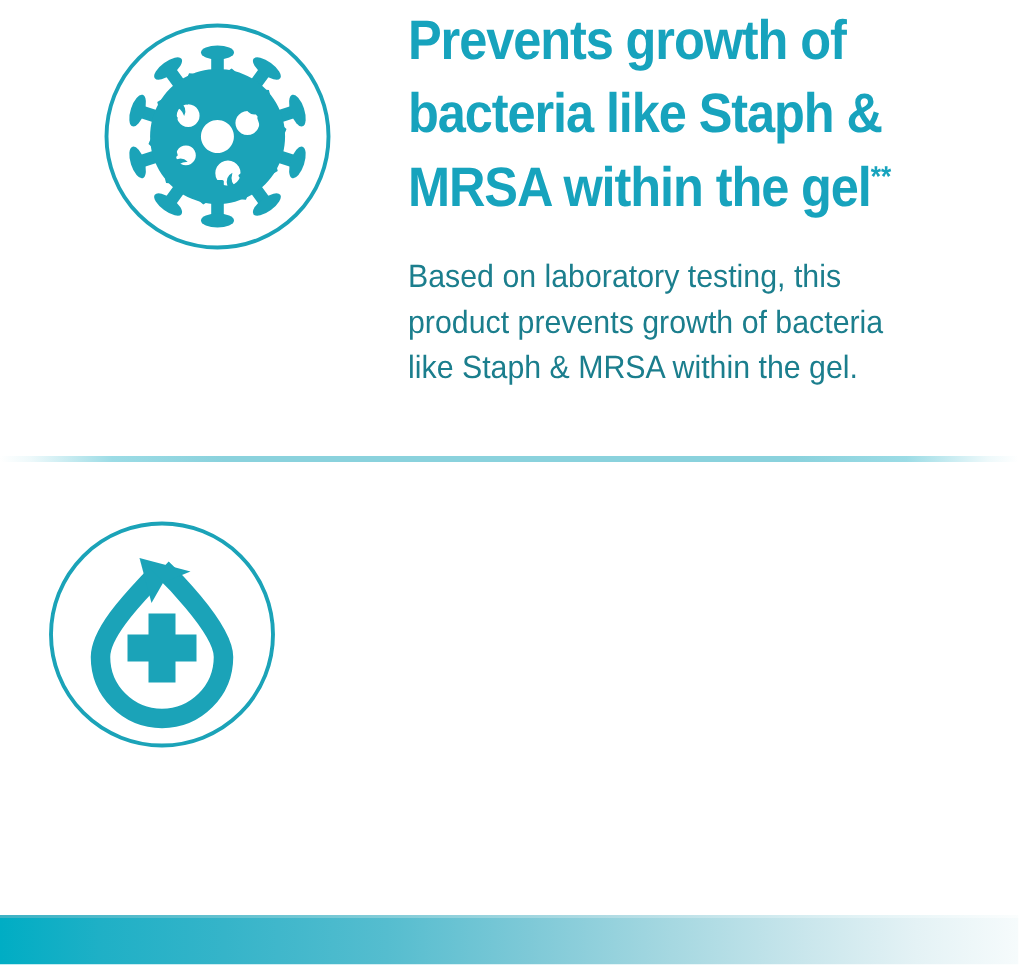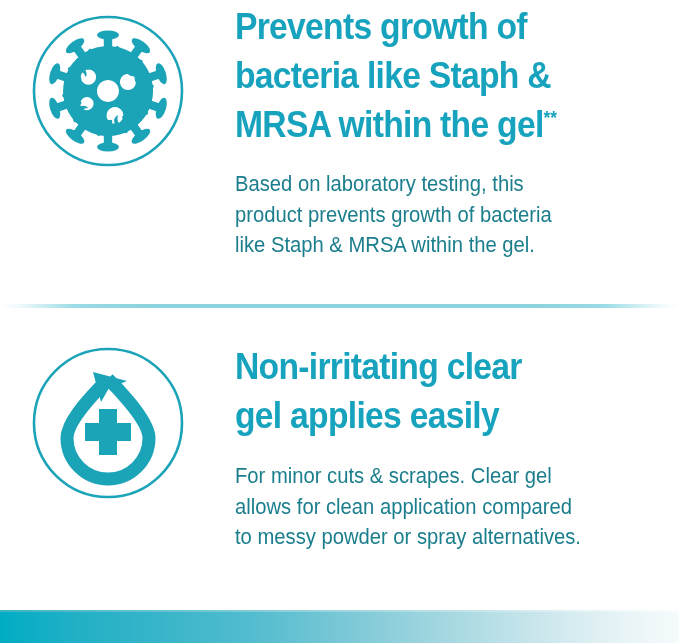--- a/index.html
+++ b/index.html
@@ -20,21 +20,21 @@
   }
 
   
   .feature {
     position: absolute;
     left: 0;
     width: 679px;
     display: flex;
     align-items: flex-start;
   }
-  .feature-1 { top: 0px; }
+  .feature-1 { top: 0px; padding-left: 37px; }
   .feature-2 { top: 340px; }
 
   .icon-col {
     width: 235px;
     flex: 0 0 235px;
     display: flex;
     justify-content: flex-start;
     padding-left: 31px;
     padding-top: 14px;
   }
@@ -260,25 +260,18 @@
                    C 36 74, 63 48, 72 38" fill="none" stroke="#1BA3B8" stroke-width="13" stroke-linecap="butt"></path>
 
           <path d="M62 26 L96 35 L74 44 Z" fill="#1BA3B8"></path>
           <path d="M62 26 L70 56 L78 42 Z" fill="#1BA3B8"></path>
 
           <path d="M68 63 h18 v14 h14 v18 h-14 v14 h-18 v-14 h-14 v-18 h14 z" fill="#1BA3B8"></path>
         </svg>
       </div>
     </div>
 
-    <div class="text-col">
-      <h2 class="feature-heading"><span>Non-irritating clear
-gel applies easily</span><span class="sup"></span></h2>
-      <p class="feature-body">For minor cuts &amp; scrapes. Clear gel
-allows for clean application compared
-to messy powder or spray alternatives.</p>
-    </div>
   </div>
 
   <div class="bottom-band-cap"></div>
   <div class="bottom-band"></div>
 
 </div>
 
 </body></html>

